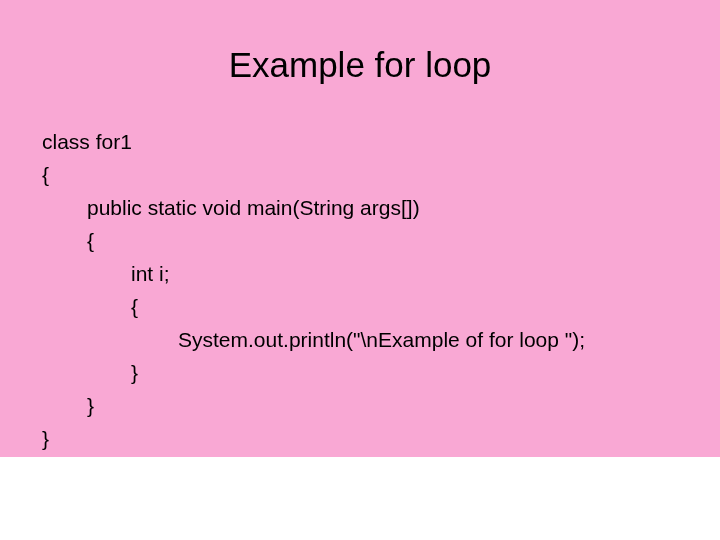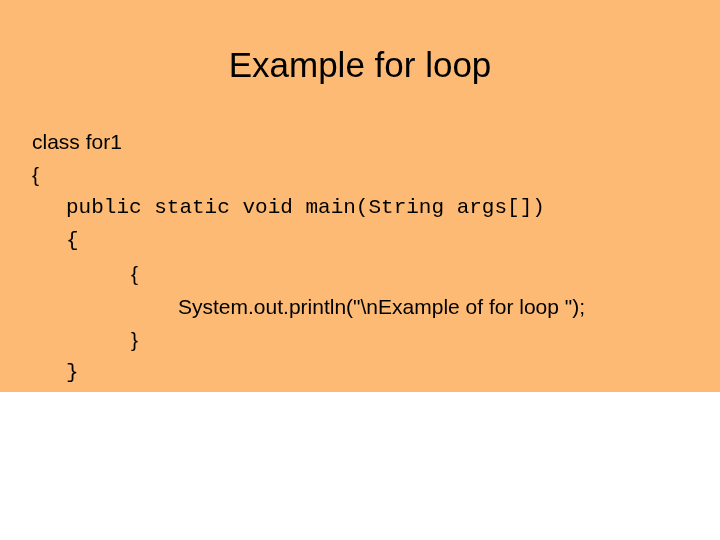--- a/index.html
+++ b/index.html
@@ -8,22 +8,22 @@
     padding: 0;
     background: #ffffff;
   }
   body {
     font-family: "Liberation Sans", sans-serif;
     -webkit-font-smoothing: antialiased;
   }
   .slide {
     position: relative;
     width: 720px;
-    height: 392px;
-    background: #fdba74;
+    height: 457px;
+    background: #f9a8d4;
     overflow: hidden;
     box-sizing: border-box;
   }
   .slide-title {
     position: absolute;
     left: 0;
     top: 44px;
     width: 720px;
     text-align: center;
     font-family: "Liberation Sans", sans-serif;
@@ -45,38 +45,39 @@
     line-height: 33px;
     color: #000000;
   }
   .code-line {
     display: block;
     height: 33px;
     white-space: pre;
     color: #000000;
   }
   
-  .indent-0 { padding-left: 32px; }
-  .indent-1 { padding-left: 66px; font-family: Liberation Mono, monospace; }
+  .indent-0 { padding-left: 42px; }
+  .indent-1 { padding-left: 87px; }
   .indent-2 { padding-left: 131px; }
   .indent-3 { padding-left: 178px; }
 </style>
 </head>
 <body>
 
 <div class="slide">
 
   <div class="slide-title">Example for loop</div>
 
   <div class="code-body">
 
   <span class="code-line indent-0">class for1</span>
       <span class="code-line indent-0">{</span>
       <span class="code-line indent-1">public static void main(String args[])</span>
       <span class="code-line indent-1">{</span>
+      <span class="code-line indent-2">int i;</span>
       <span class="code-line indent-2">{</span>
       <span class="code-line indent-3">System.out.println("\nExample of for loop ");</span>
       <span class="code-line indent-2">}</span>
       <span class="code-line indent-1">}</span>
       <span class="code-line indent-0">}</span>
     </div>
 
 </div>
 
 </body></html>

